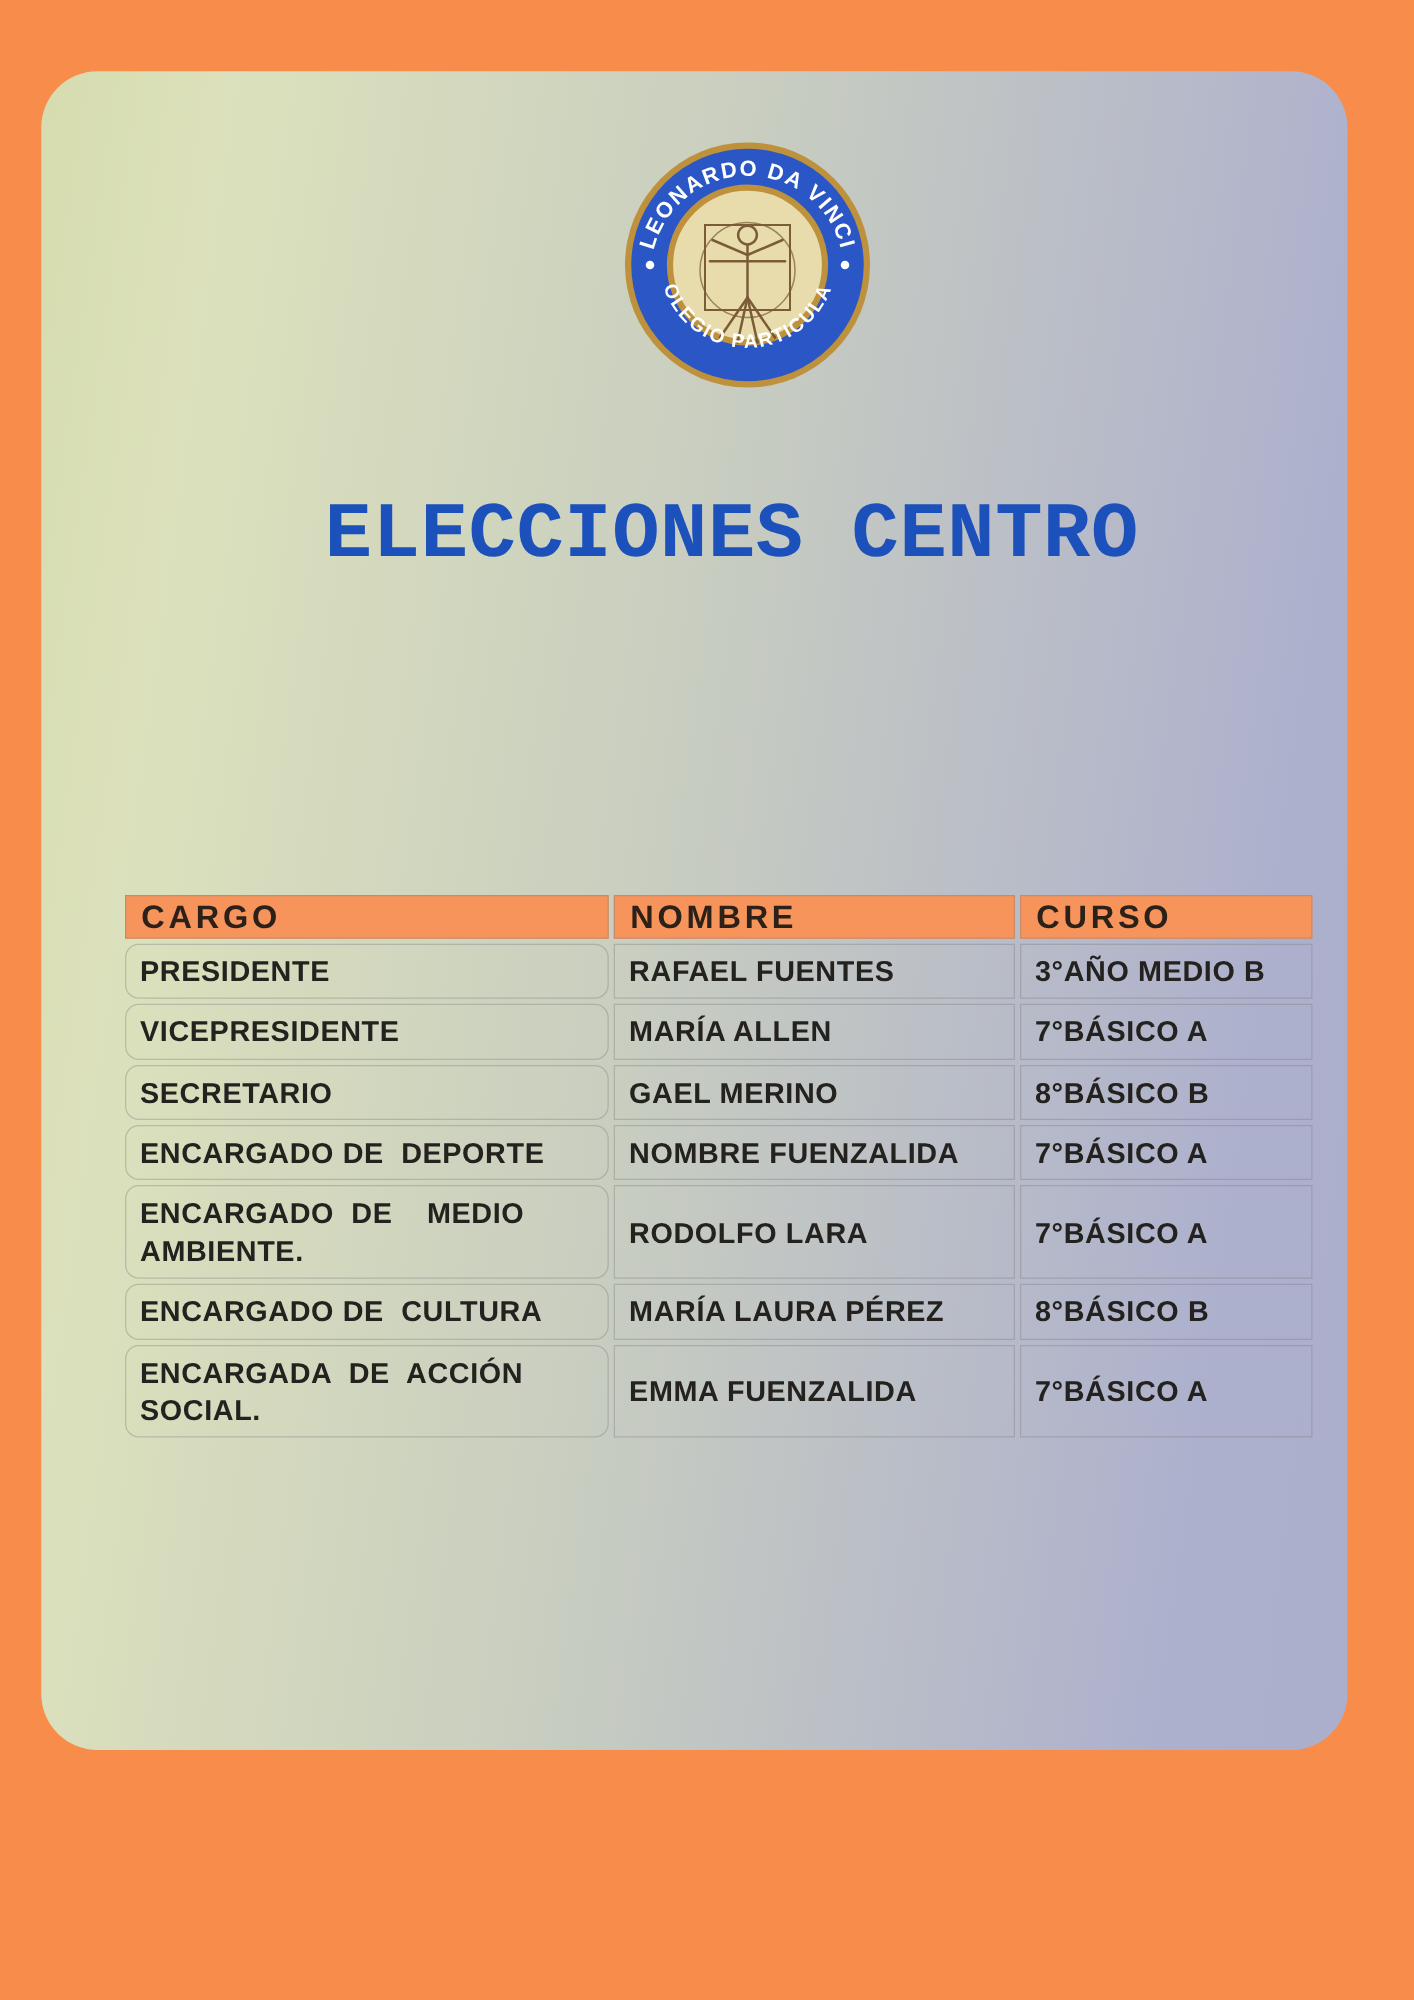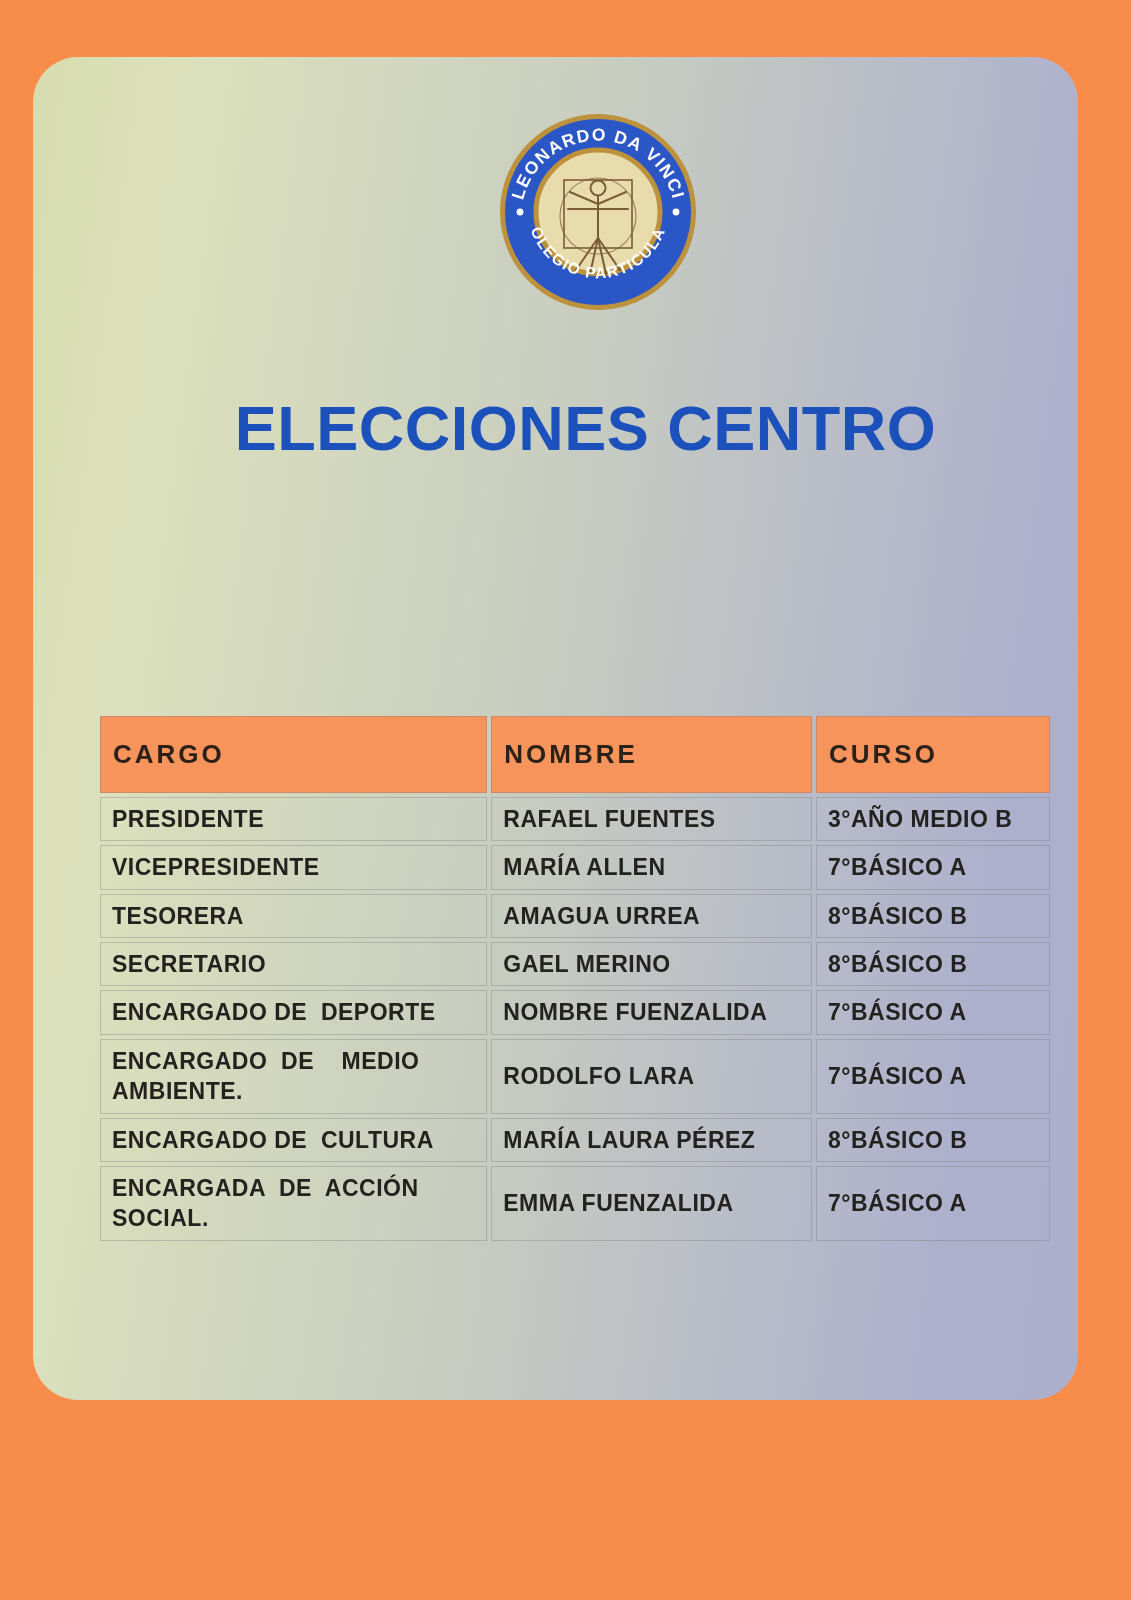--- a/index.html
+++ b/index.html
@@ -12,21 +12,21 @@
     position:absolute;left:33px;top:57px;width:1045px;height:1343px;
     border-radius:45px;
     background:linear-gradient(98deg,#D6DCAE 0%,#DCE1BC 12%,#C9CEC0 46%,#ADB0CD 88%,#ACAFCC 100%);
   }
   .logo{
     position:absolute;left:465px;top:55px;width:200px;height:200px;
   }
   .title{
     position:absolute;top:326px;left:60px;right:0;
     text-align:center;
-    font-family:Liberation Sans, sans-serif;
+    font-family:Liberation Mono, monospace;
     font-weight:bold;
     font-size:63px;line-height:1.45;
     color:var(--title-blue,#1C51BC);
     letter-spacing:0.5px;
   }
   .lista{
     position:absolute;top:512px;left:0;right:25px;
     text-align:center;
     font-weight:bold;font-size:78px;line-height:1;
     letter-spacing:3px;
@@ -40,28 +40,28 @@
   }
   col.c1{width:384px;} col.c2{width:318px;} col.c3{width:232px;}
   th,td{
     border:1px solid rgba(120,120,120,0.35);
     vertical-align:middle;text-align:left;
   }
   th{
     background:var(--header-orange,#F7945B);
     color:#2C2118;
     font-size:26px;font-weight:bold;letter-spacing:3px;
-    padding:22px 12px;
+    padding:1px 12px;
   }
   td{
     color:#24221F;
     font-size:23px;font-weight:bold;letter-spacing:0.5px;
     padding:6px 11px;line-height:1.32;
   }
-  td.cargo{white-space:pre-wrap;}
+  td.cargo{white-space:pre-wrap;border-radius:11px;}
   td.nombre,td.curso{white-space:nowrap;margin-top:35px;}
 </style>
 </head>
 <body style="--frame-orange: #F88C4A; --header-orange: #F7945B; --accent-orange: #F7914F; --title-blue: #1C51BC;">
 
 <div class="card">
 
   <svg class="logo" viewBox="0 0 200 200">
     <defs>
       <path id="arcTop" d="M 24,118 A 77,77 0 1 1 176,118" fill="none"></path>
@@ -118,25 +118,20 @@
         <td class="cargo">PRESIDENTE</td>
         <td class="nombre">RAFAEL FUENTES</td>
         <td class="curso">3°AÑO MEDIO B</td>
       </tr>
         <tr>
         <td class="cargo">VICEPRESIDENTE</td>
         <td class="nombre">MARÍA ALLEN</td>
         <td class="curso">7°BÁSICO A</td>
       </tr>
         <tr>
-        <td class="cargo">TESORERA</td>
-        <td class="nombre">AMAGUA URREA</td>
-        <td class="curso">8°BÁSICO B</td>
-      </tr>
-        <tr>
         <td class="cargo">SECRETARIO</td>
         <td class="nombre">GAEL MERINO</td>
         <td class="curso">8°BÁSICO B</td>
       </tr>
         <tr>
         <td class="cargo">ENCARGADO DE  DEPORTE</td>
         <td class="nombre">NOMBRE FUENZALIDA</td>
         <td class="curso">7°BÁSICO A</td>
       </tr>
         <tr>

